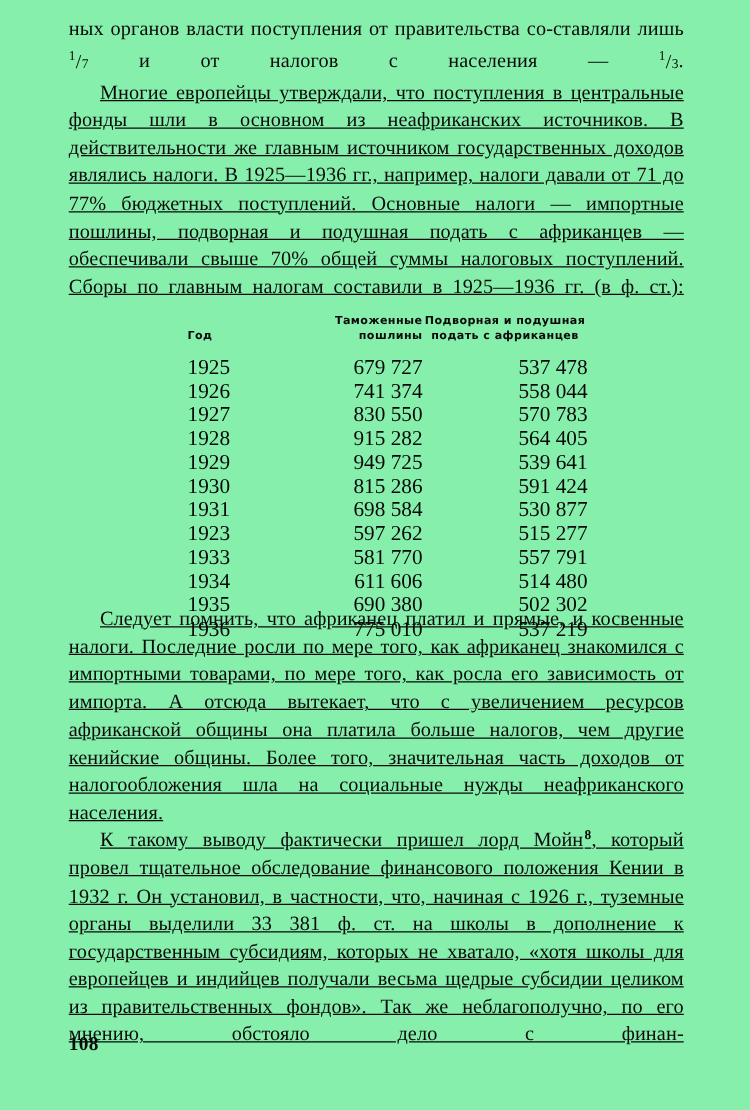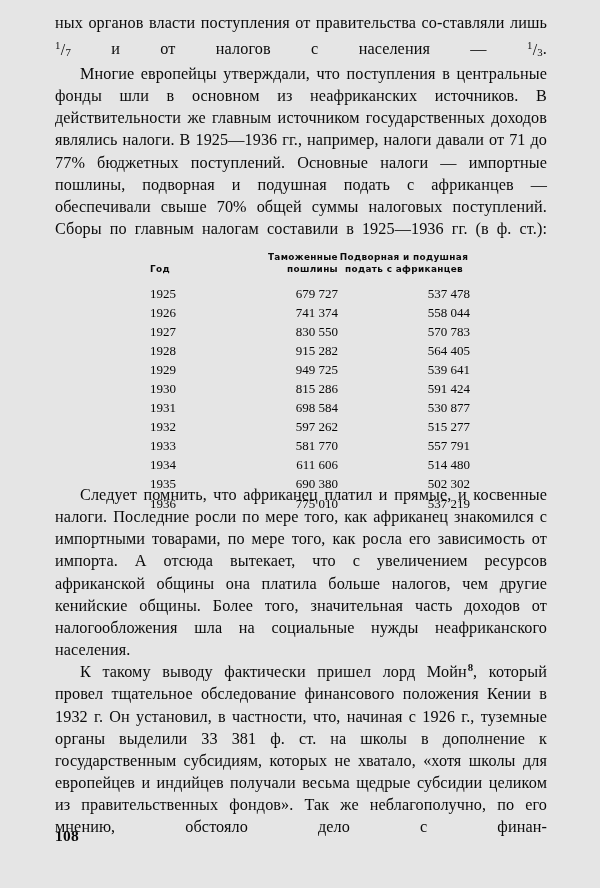--- a/index.html
+++ b/index.html
@@ -17,21 +17,21 @@
     color: #0a0a0a;
     -webkit-font-smoothing: none;
   }
 
   .page {
     position: absolute;
     left: 0;
     top: 0;
     width: 600px;
     height: 888px;
-    background: #e5e5e5;
+    background: #86efac;
   }
 
   .text-block {
     position: absolute;
     left: 55px;
     top: 12px;
     width: 492px;
   }
 
   p.para {
@@ -40,20 +40,21 @@
     line-height: 22.15px;
     text-align: justify;
     text-justify: inter-word;
     text-indent: 0;
     letter-spacing: 0.1px;
     word-spacing: 0.2px;
     hyphens: manual;
   }
   p.para.indent {
     text-indent: 25px;
+    text-decoration: underline;
   }
   p.para + p.para {
     margin-top: 0;
   }
 
   
   p.para { text-align-last: left; }
   p.para.force-just { text-align-last: justify; }
 
   sup.fn {
@@ -115,21 +116,21 @@
     padding-left: 4px;
     font-family: "Liberation Serif", "DejaVu Serif", serif;
     font-size: 11.8px;
     letter-spacing: 0.2px;
     padding-bottom: 8px;
   }
   th.h-mid { text-align: right; }
   th.h-right { text-align: center; margin-left: 40px; }
 
   table.data tbody td {
-    font-size: 13px;
+    font-size: 17px;
     line-height: 19.05px;
     padding: 0;
     border: 0;
     color: #070707;
     font-variant-numeric: lining-nums;
     margin-top: 28px;
   }
   td.year {
     text-align: left;
     padding-left: 0px;
@@ -215,21 +216,21 @@
           <td class="year">1930</td>
           <td class="v1">815 286</td>
           <td class="v2">591 424</td>
         </tr>
         <tr>
           <td class="year">1931</td>
           <td class="v1">698 584</td>
           <td class="v2">530 877</td>
         </tr>
         <tr>
-          <td class="year">1932</td>
+          <td class="year">1923</td>
           <td class="v1">597 262</td>
           <td class="v2">515 277</td>
         </tr>
         <tr>
           <td class="year">1933</td>
           <td class="v1">581 770</td>
           <td class="v2">557 791</td>
         </tr>
         <tr>
           <td class="year">1934</td>

